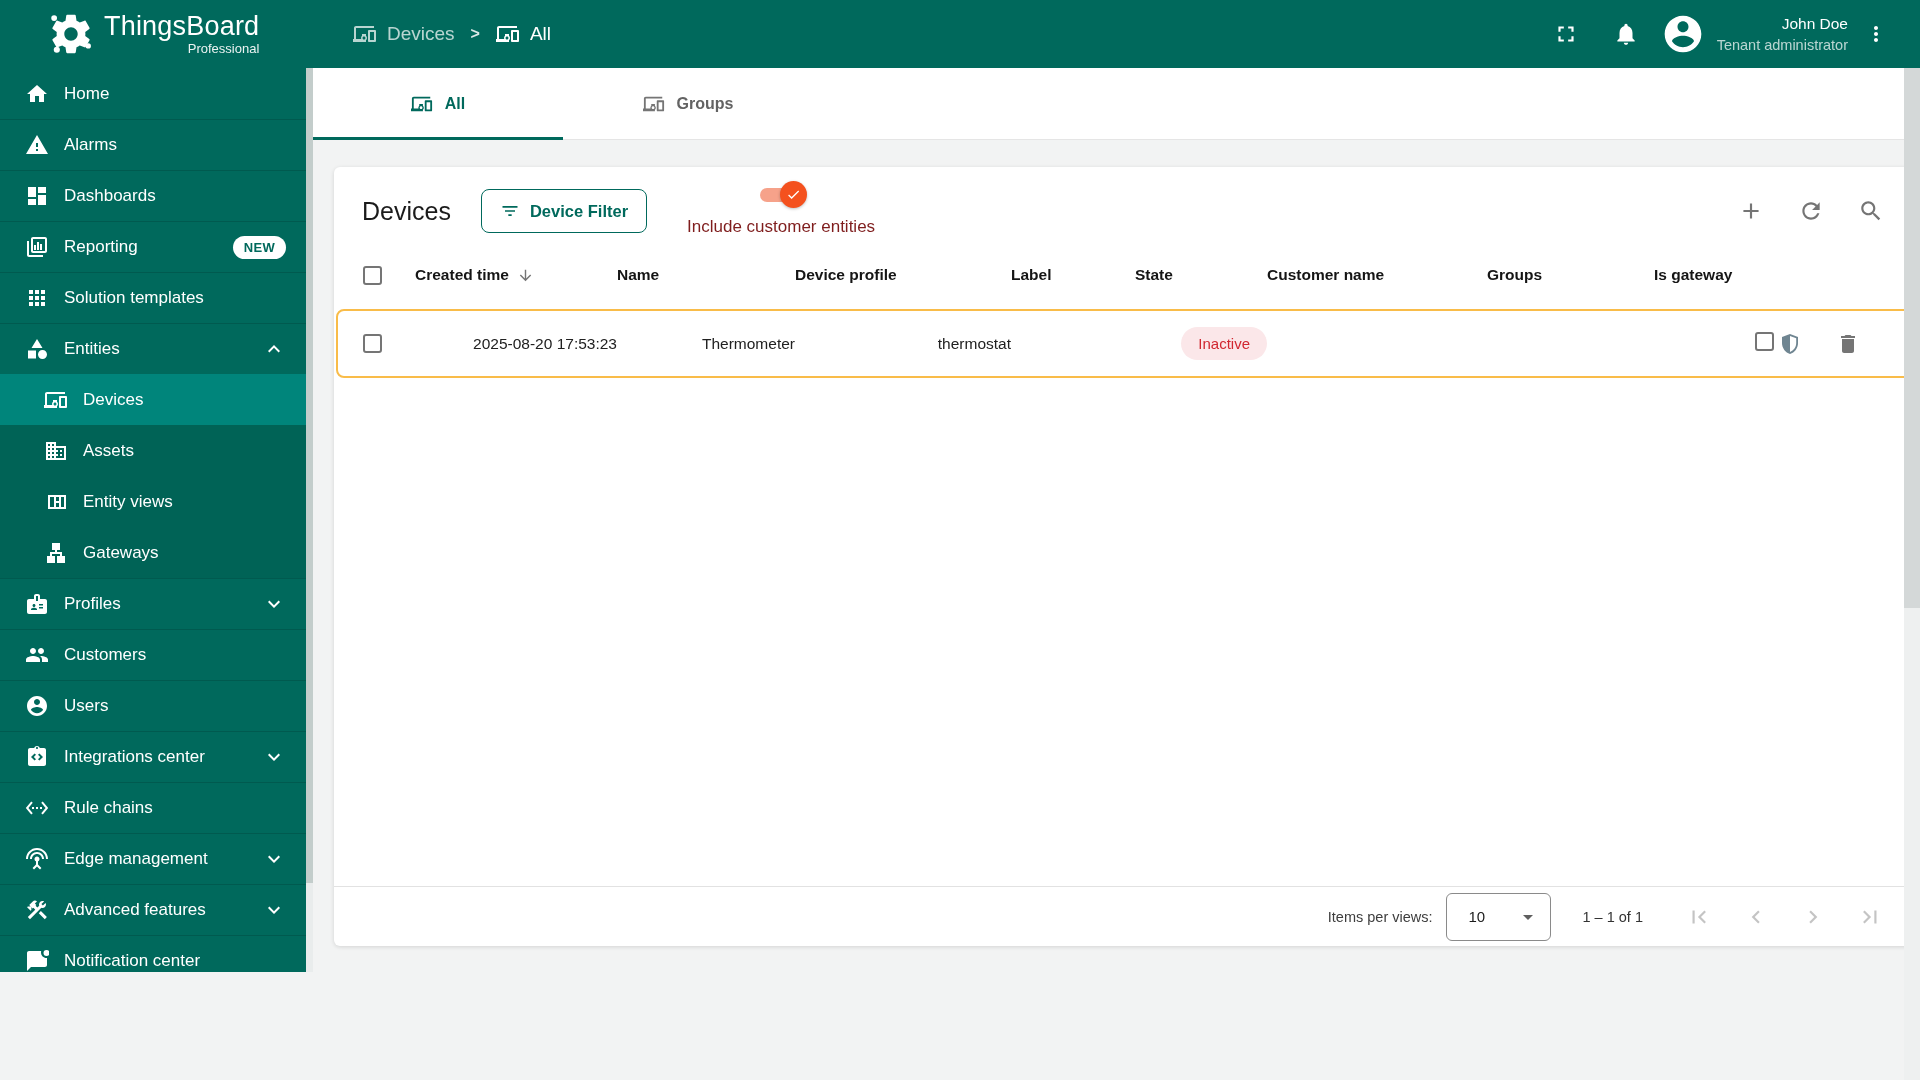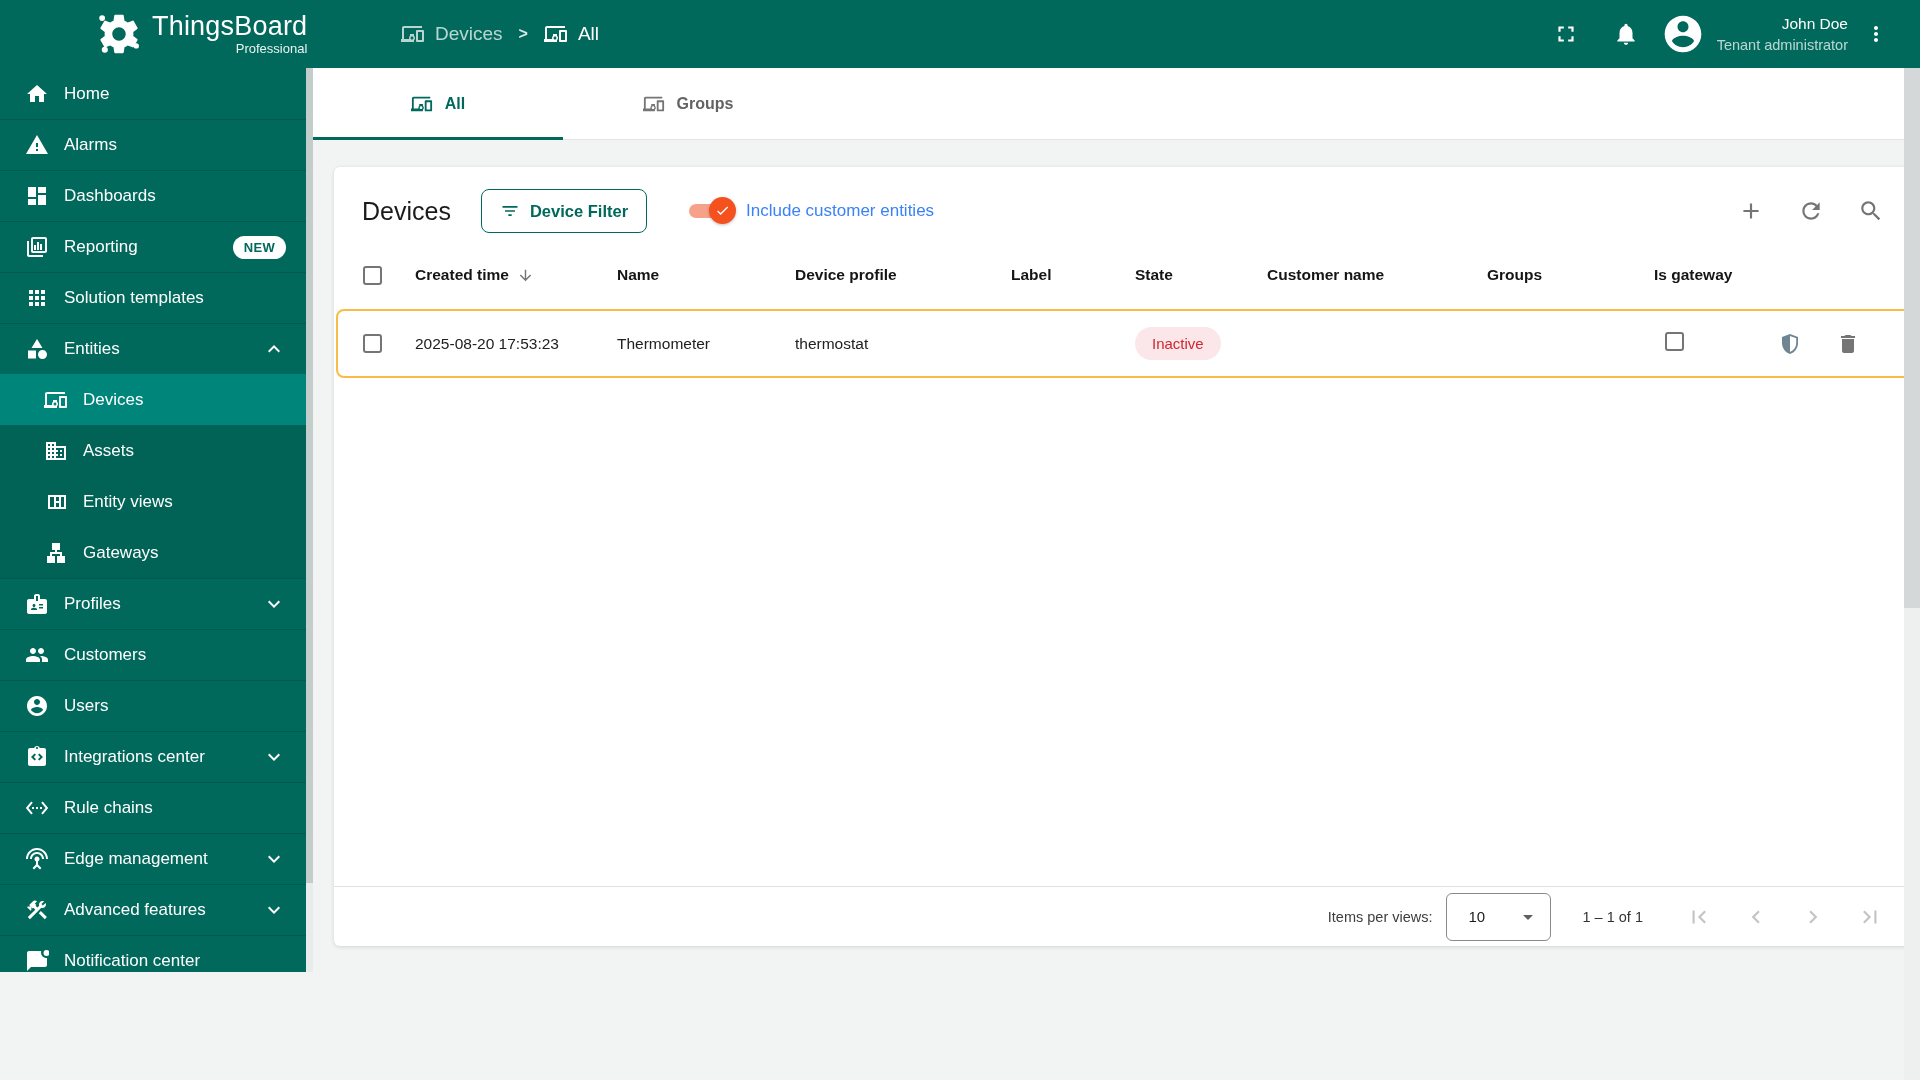--- a/index.html
+++ b/index.html
@@ -2,21 +2,21 @@
 <html><head>
 <meta charset="utf-8">
 <style>
   * { box-sizing: border-box; margin: 0; padding: 0; }
   html,body { width:1920px; height:1080px; overflow:hidden; font-family:"Liberation Sans", sans-serif; background:#f2f3f3; }
   .ic { display:inline-flex; }
   .ic svg { width:100%; height:100%; display:block; }
 
   
   .header { height:68px; background:#00695C; display:flex; align-items:center; color:#fff; position:relative; z-index:5; }
-  .logo { width:313px; padding-left:48px; display:flex; align-items:center; gap:10px; cursor:pointer; flex-shrink:0;margin-left:48px; }
+  .logo { width:313px; padding-left:48px; display:flex; align-items:center; gap:10px; cursor:pointer; flex-shrink:0; }
   .logo-icon { width:46px; height:46px; color:#fff; }
   .logo-title { font-size:27px; font-weight:500; letter-spacing:.2px; line-height:1.05; }
   .logo-sub { font-size:13px; text-align:right; opacity:.92; }
   .breadcrumb { display:flex; align-items:center; gap:16px; margin-left:40px; font-size:19px; }
   .crumb { display:flex; align-items:center; gap:10px; cursor:pointer; }
   .crumb .ic { width:24px; height:24px; }
   .crumb.muted { color:rgba(255,255,255,.72); }
   .crumb-sep { color:rgba(255,255,255,.85); font-size:16px; font-weight:700; }
   .header-right { margin-left:auto; display:flex; align-items:center; padding-right:32px;text-align:right; }
   .icon-btn { background:none; border:none; cursor:pointer; display:flex; align-items:center; justify-content:center; color:#fff; }
@@ -55,36 +55,36 @@
   .tab.active .ic { color:#00695C; }
   .tab.active::after { content:""; position:absolute; left:0; right:0; bottom:0; height:3px; background:#00695C; }
 
   .content { flex:1; padding:27px 6px 26px 21px; }
   .card { background:#fff; border-radius:6px; height:100%; display:flex; flex-direction:column; box-shadow:0 1px 4px rgba(0,0,0,.13); overflow:hidden; }
 
   .toolbar { height:82px; display:flex; align-items:center; padding:6px 30px 0 28px; flex-shrink:0; }
   .page-title { font-size:25px; font-weight:500; color:#1b1b1b; }
   .filter-btn { margin-left:30px; height:44px; display:flex; align-items:center; gap:10px; padding:0 18px; border:1.5px solid #00695C; border-radius:8px; color:#00695C; font-size:16.5px; font-weight:600; background:#fff; cursor:pointer; font-family:inherit; }
   .filter-btn .ic { width:20px; height:20px; }
-  .toggle-wrap { margin-left:40px; display:flex; align-items:center; gap:13px; font-size:17px; color:#3b82f6; cursor:pointer; }
+  .toggle-wrap { margin-left:40px; display:flex; align-items:center; gap:13px; font-size:17px; color:#7f1d1d; cursor:pointer;flex-direction:column; }
   .toggle { position:relative; width:46px; height:18px; }
   .toggle-track { position:absolute; left:2px; top:2px; width:42px; height:14px; border-radius:7px; background:#f6a28a; }
   .toggle-thumb { position:absolute; right:-3px; top:-5px; width:27px; height:27px; border-radius:50%; background:#f4511e; display:flex; align-items:center; justify-content:center; box-shadow:0 1px 3px rgba(0,0,0,.25); }
   .toggle-thumb .ic { width:15px; height:15px; color:#fff; }
   .toolbar-actions { margin-left:auto; display:flex; gap:34px; }
   .toolbar-actions .icon-btn { width:26px; height:26px; color:#757575; }
   .toolbar-actions .ic { width:26px; height:26px; }
 
   .grid { display:grid; grid-template-columns:57px 202px 178px 216px 124px 132px 220px 167px 120px 1fr; align-items:center; }
   .thead { height:52px; padding:0 36px 0 24px; font-size:15.5px; font-weight:700; color:#151515; flex-shrink:0; }
   .th { display:flex; align-items:center; gap:8px; cursor:pointer; }
   .sort-icon { width:17px; height:17px; color:#757575; }
   .cb { width:19px; height:19px; border:2px solid #757575; border-radius:3px; display:inline-block; background:#fff; cursor:pointer; margin-left:5px; flex-shrink:0; }
   .trow { margin:8px 2px 0; border:2px solid #F9BC49; border-radius:8px; height:69px; padding:0 32px 0 20px; font-size:15.5px; color:#212121; background:#fff; cursor:pointer; flex-shrink:0; }
-  .cell { white-space:nowrap; overflow:hidden; }
+  .cell { white-space:nowrap; overflow:hidden;text-align:right; }
   .pill { display:inline-block; background:#FBE7E9; color:#D12730; font-size:15px; padding:8px 17px; border-radius:18px; }
   .gw-cell { padding-left:6px; }
   .actions { display:flex; align-items:center; gap:34px; padding-left:4px; }
   .actions .icon-btn { width:24px; height:24px; }
   .actions .ic { width:24px; height:24px; }
   .shield { color:#6f8591; }
   .trash { color:#757575; }
 
   .spacer { flex:1; }
 

